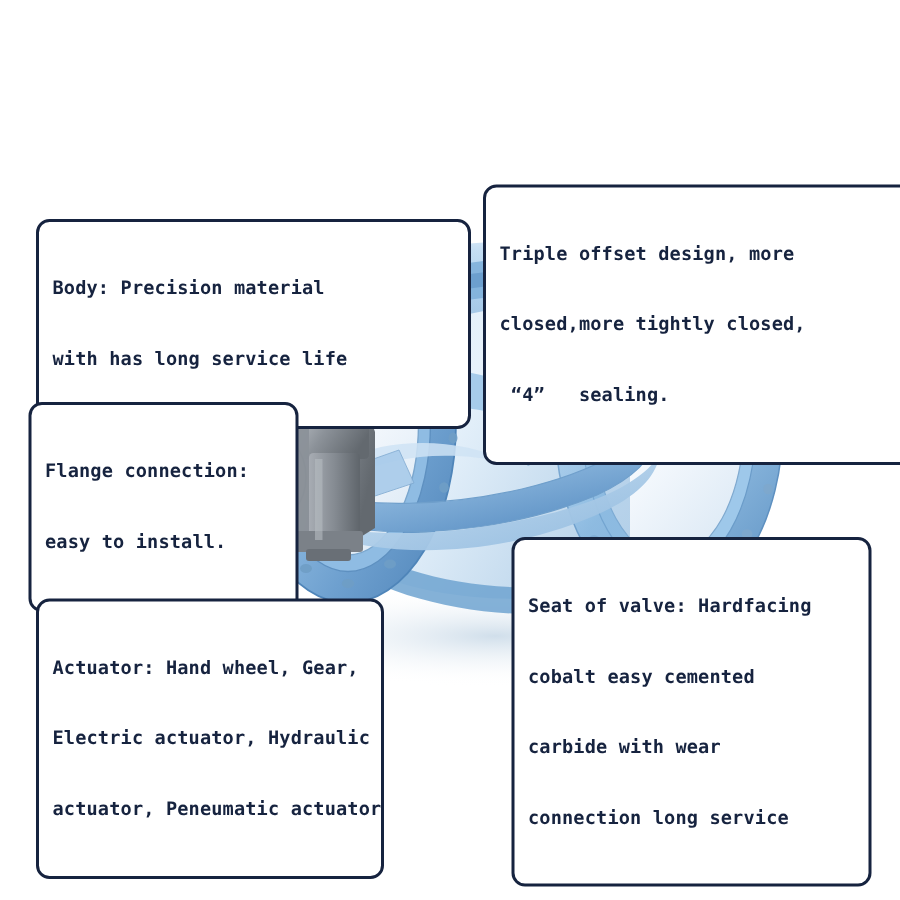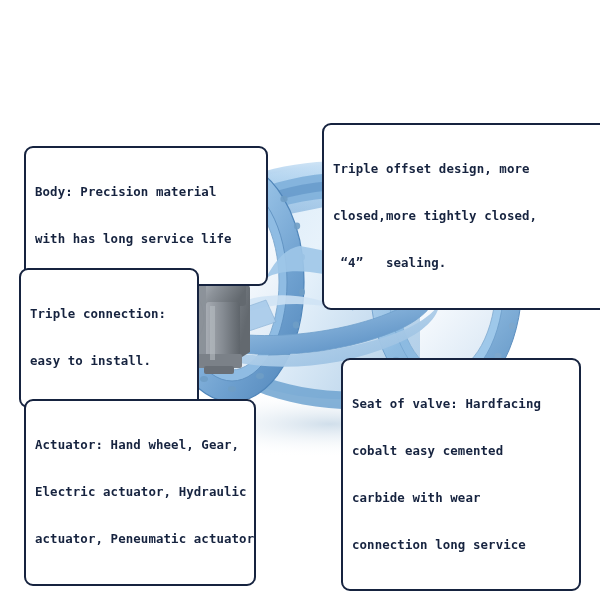--- a/index.html
+++ b/index.html
@@ -27,21 +27,21 @@
     line-height:15.6px;
     letter-spacing:0.1px;
     padding:5px 8px 6px 9px;
     white-space:pre;
     box-sizing:border-box;
     z-index:5;
   }
   .callout .ln{display:block;}
 
   #callout-triple{left:322px;top:123px;width:308px;}
-  #callout-body{left:24px;top:146px;width:244px;}
+  #callout-body{left:24px;top:146px;width:290px;}
   #callout-flange{left:19px;top:268px;width:180px;}
   #callout-actuator{left:24px;top:399px;width:232px;}
   #callout-seat{left:341px;top:358px;width:240px;}
 </style>
 </head>
 <body>
 
 <div id="stage">
 
   <svg id="valve-figure" viewBox="0 0 600 600" xmlns="http://www.w3.org/2000/svg">
@@ -248,21 +248,21 @@
     <span class="ln">closed,more tightly closed,</span>
     <span class="ln"> “4”   sealing.</span>
   </div>
 
   <div class="callout" id="callout-body">
     <span class="ln">Body: Precision material</span>
     <span class="ln">with has long service life</span>
   </div>
 
   <div class="callout" id="callout-flange">
-    <span class="ln">Triple connection:</span>
+    <span class="ln">Flange connection:</span>
     <span class="ln">easy to install.</span>
   </div>
 
   <div class="callout" id="callout-actuator">
     <span class="ln">Actuator: Hand wheel, Gear,</span>
     <span class="ln">Electric actuator, Hydraulic</span>
     <span class="ln">actuator, Peneumatic actuator</span>
   </div>
 
   <div class="callout" id="callout-seat">

